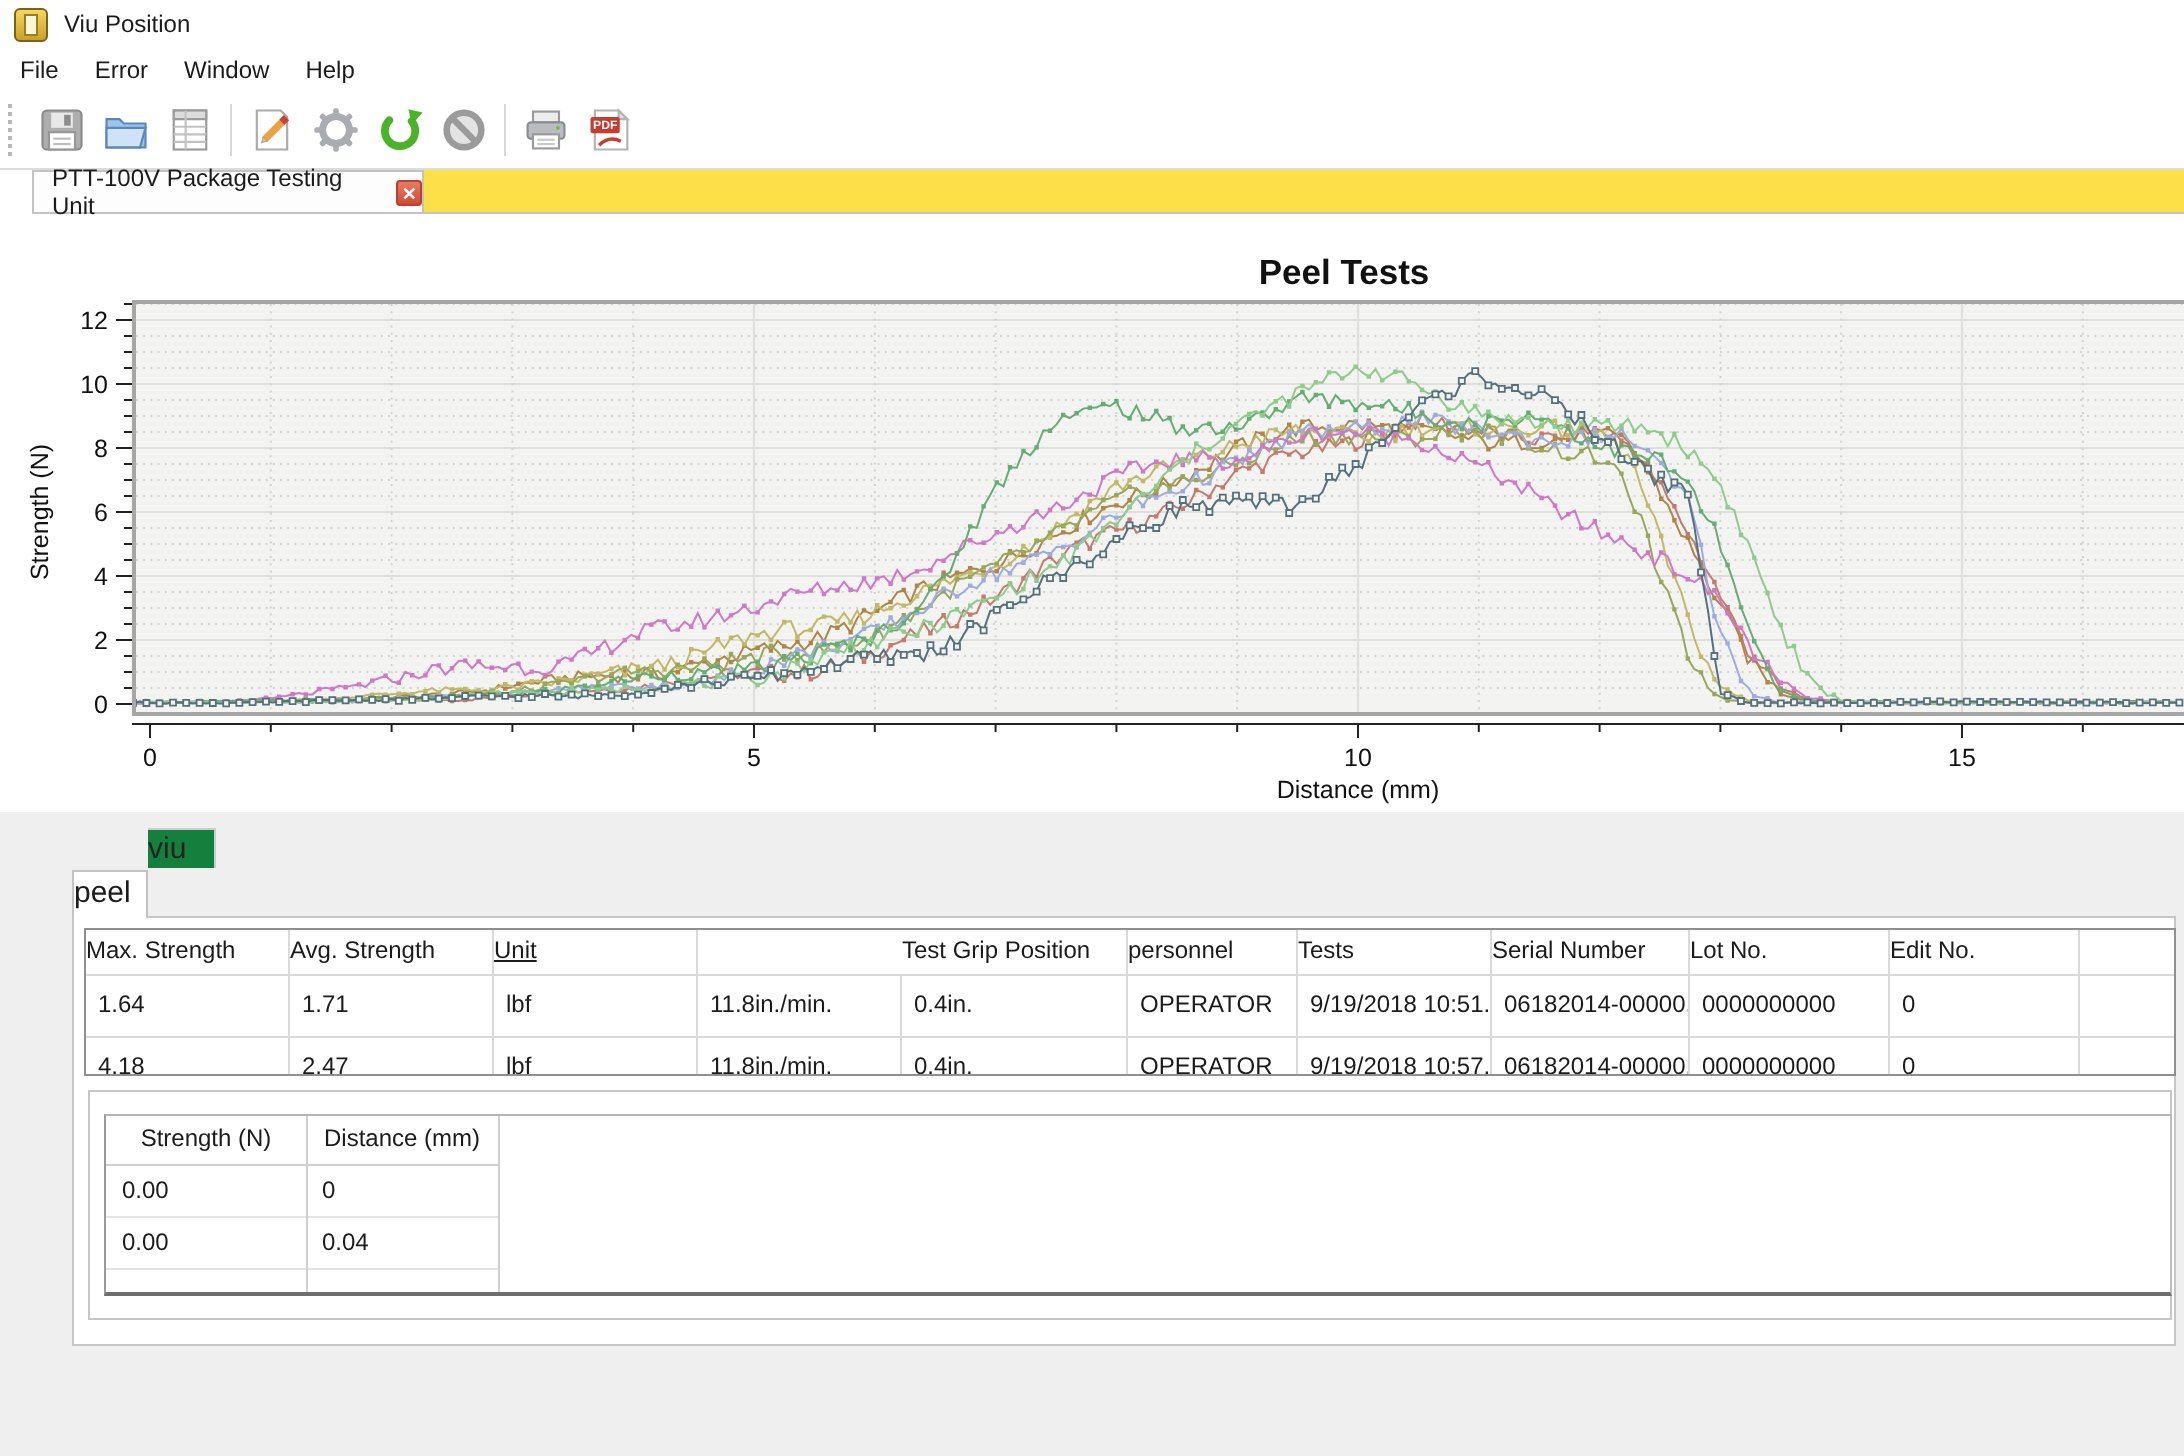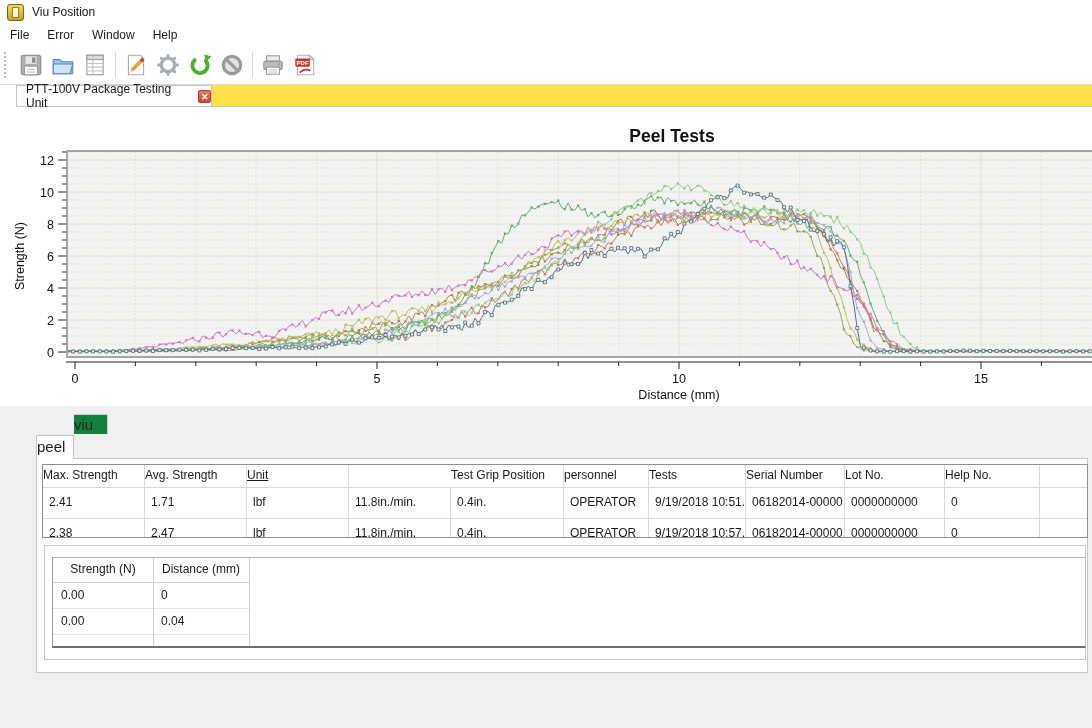--- a/index.html
+++ b/index.html
@@ -330,38 +330,38 @@
     <div class="trow thead">
       <div class="tcell" style="width: 102px;">Max. Strength</div>
       <div class="tcell" style="width: 102px;">Avg. Strength</div>
       <div class="tcell" style="width: 102px; text-decoration: underline;">Unit</div>
       <div class="tcell" style="width: 102px; margin-top: 24px;">Speed</div>
       <div class="tcell" style="width: 113px;">Test Grip Position</div>
       <div class="tcell" style="width: 85px;">personnel</div>
       <div class="tcell" style="width: 97px;">Tests</div>
       <div class="tcell" style="width: 99px;">Serial Number</div>
       <div class="tcell" style="width: 100px;">Lot No.</div>
-      <div class="tcell" style="width: 95px;">Help No.</div>
+      <div class="tcell" style="width: 95px;">Edit No.</div>
       <div class="tcell tfill"></div>
     </div>
     <div class="trow tdata">
-      <div class="tcell" style="width: 102px;">2.41</div>
+      <div class="tcell" style="width: 102px;">1.64</div>
       <div class="tcell" style="width: 102px;">1.71</div>
       <div class="tcell" style="width: 102px;">lbf</div>
       <div class="tcell" style="width: 102px;">11.8in./min.</div>
       <div class="tcell" style="width: 113px;">0.4in.</div>
       <div class="tcell" style="width: 85px;">OPERATOR</div>
       <div class="tcell" style="width: 97px;">9/19/2018 10:51...</div>
       <div class="tcell" style="width: 99px;">06182014-00000...</div>
       <div class="tcell" style="width: 100px;">0000000000</div>
       <div class="tcell" style="width: 95px;">0</div>
       <div class="tcell tfill"></div>
     </div>
     <div class="trow tdata">
-      <div class="tcell" style="width: 102px;">2.38</div>
+      <div class="tcell" style="width: 102px;">4.18</div>
       <div class="tcell" style="width: 102px;">2.47</div>
       <div class="tcell" style="width: 102px;">lbf</div>
       <div class="tcell" style="width: 102px;">11.8in./min.</div>
       <div class="tcell" style="width: 113px;">0.4in.</div>
       <div class="tcell" style="width: 85px;">OPERATOR</div>
       <div class="tcell" style="width: 97px;">9/19/2018 10:57...</div>
       <div class="tcell" style="width: 99px;">06182014-00000...</div>
       <div class="tcell" style="width: 100px;">0000000000</div>
       <div class="tcell" style="width: 95px;">0</div>
       <div class="tcell tfill"></div>

